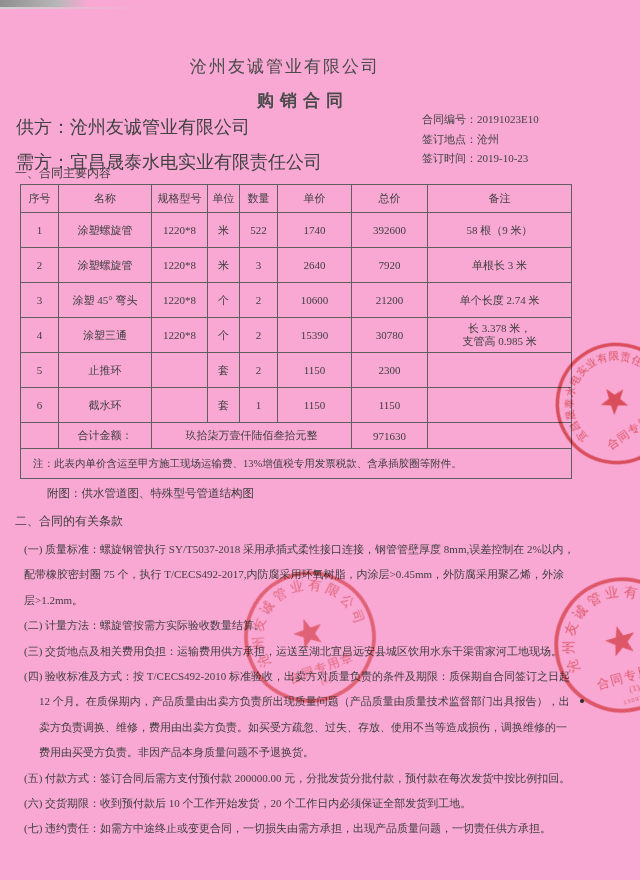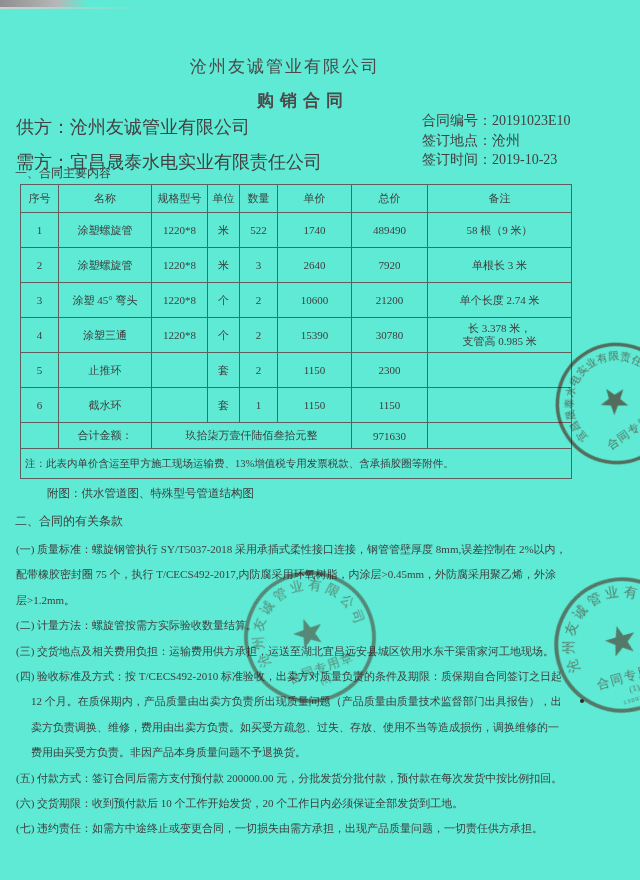--- a/index.html
+++ b/index.html
@@ -1,51 +1,51 @@
 <!DOCTYPE html>
 <html><head>
 <meta charset="utf-8">
 <style>
   html,body{margin:0;padding:0;background:#dcdcdc;}
   .page{
     position:relative;width:640px;height:880px;margin:0 auto;
-    background:#5eead4;overflow:hidden;
+    background:#f9a8d4;overflow:hidden;
     font-family:"Liberation Serif","DejaVu Serif",serif;
     color:#3e3e3e;
   }
   .abs{position:absolute;}
   
   .edge-smudge{left:0;top:0;width:88px;height:7px;
     background:linear-gradient(90deg,#8f8f8f 0%,#b7b7b7 65%,rgba(200,200,200,0) 100%);}
   .edge-line{left:0;top:7px;width:150px;height:2px;
     background:linear-gradient(90deg,#cfcfcf,rgba(225,225,225,0));}
   .ink-dot{left:580px;top:699px;width:4px;height:4px;border-radius:50%;background:#2b2b2b;}
   
   .title1{left:0;top:55px;width:570px;text-align:center;font-size:17px;letter-spacing:2px;color:#4a4a4a;}
   .title2{left:0;top:89px;width:606px;text-align:center;font-size:17px;letter-spacing:6px;color:#4a4a4a;font-weight:bold;}
   
   .party{left:16px;font-size:18px;color:#424242;}
-  .meta{left:422px;font-size:14px;color:#424242;}
+  .meta{left:422px;font-size:11px;color:#424242;}
   .sec-title{left:15px;font-size:12px;color:#3c3c3c;}
   
   table.goods{position:absolute;left:20px;top:184px;width:551px;border-collapse:collapse;table-layout:fixed;}
   table.goods td,table.goods th{
     border:1px solid #5f5f5f;text-align:center;vertical-align:middle;
     font-weight:normal;font-size:11px;color:#3e3e3e;padding:0 1px;overflow:hidden;
   }
   tr.hdr{height:28px;}
   tr.row{height:35px;}
   tr.total{height:26px;}
   tr.note{height:30px;}
   td.remark-multi{font-size:10.5px;line-height:13px;white-space:pre-line;}
-  tr.note td{text-align:left;padding:0 4px;font-size:10.5px;}
+  tr.note td{text-align:left;padding:0 12px;font-size:10.5px;}
   
   .attach{left:16px;top:486px;font-size:11.5px;padding-left:31px;}
   .clauses{left:16px;top:537px;width:612px;}
-  .ln{height:25.4px;line-height:25.4px;font-size:11px;white-space:nowrap;color:#3e3e3e;}
+  .ln{height:25.4px;line-height:25.4px;font-size:11px;white-space:nowrap;color:#3e3e3e;margin-left:8px;}
   .cont{padding-left:15px;}
   
   .stamp{position:absolute;mix-blend-mode:multiply;filter:blur(0.35px);}
   .stamp-a{left:549px;top:336px;transform:rotate(-35deg);opacity:.8;}
   .stamp-b{left:237px;top:564px;transform:rotate(-20deg);opacity:.62;}
   .stamp-c{left:547px;top:570px;transform:rotate(-16deg);opacity:.72;}
   .seal-ring{fill:none;stroke:#d8544a;stroke-width:4.2px;}
   .seal-arc{fill:none;stroke:none;}
   .seal-arc-text{fill:#d8544a;font-family:"Liberation Serif","DejaVu Serif",serif;}
   .seal-star{fill:#d8544a;}
@@ -104,21 +104,21 @@
       <th>总价</th>
       <th>备注</th>
     </tr>
     <tr class="row">
       <td>1</td>
       <td>涂塑螺旋管</td>
       <td>1220*8</td>
       <td>米</td>
       <td>522</td>
       <td>1740</td>
-      <td>489490</td>
+      <td>392600</td>
       <td>58 根（9 米）</td>
     </tr>
     <tr class="row">
       <td>2</td>
       <td>涂塑螺旋管</td>
       <td>1220*8</td>
       <td>米</td>
       <td>3</td>
       <td>2640</td>
       <td>7920</td>

